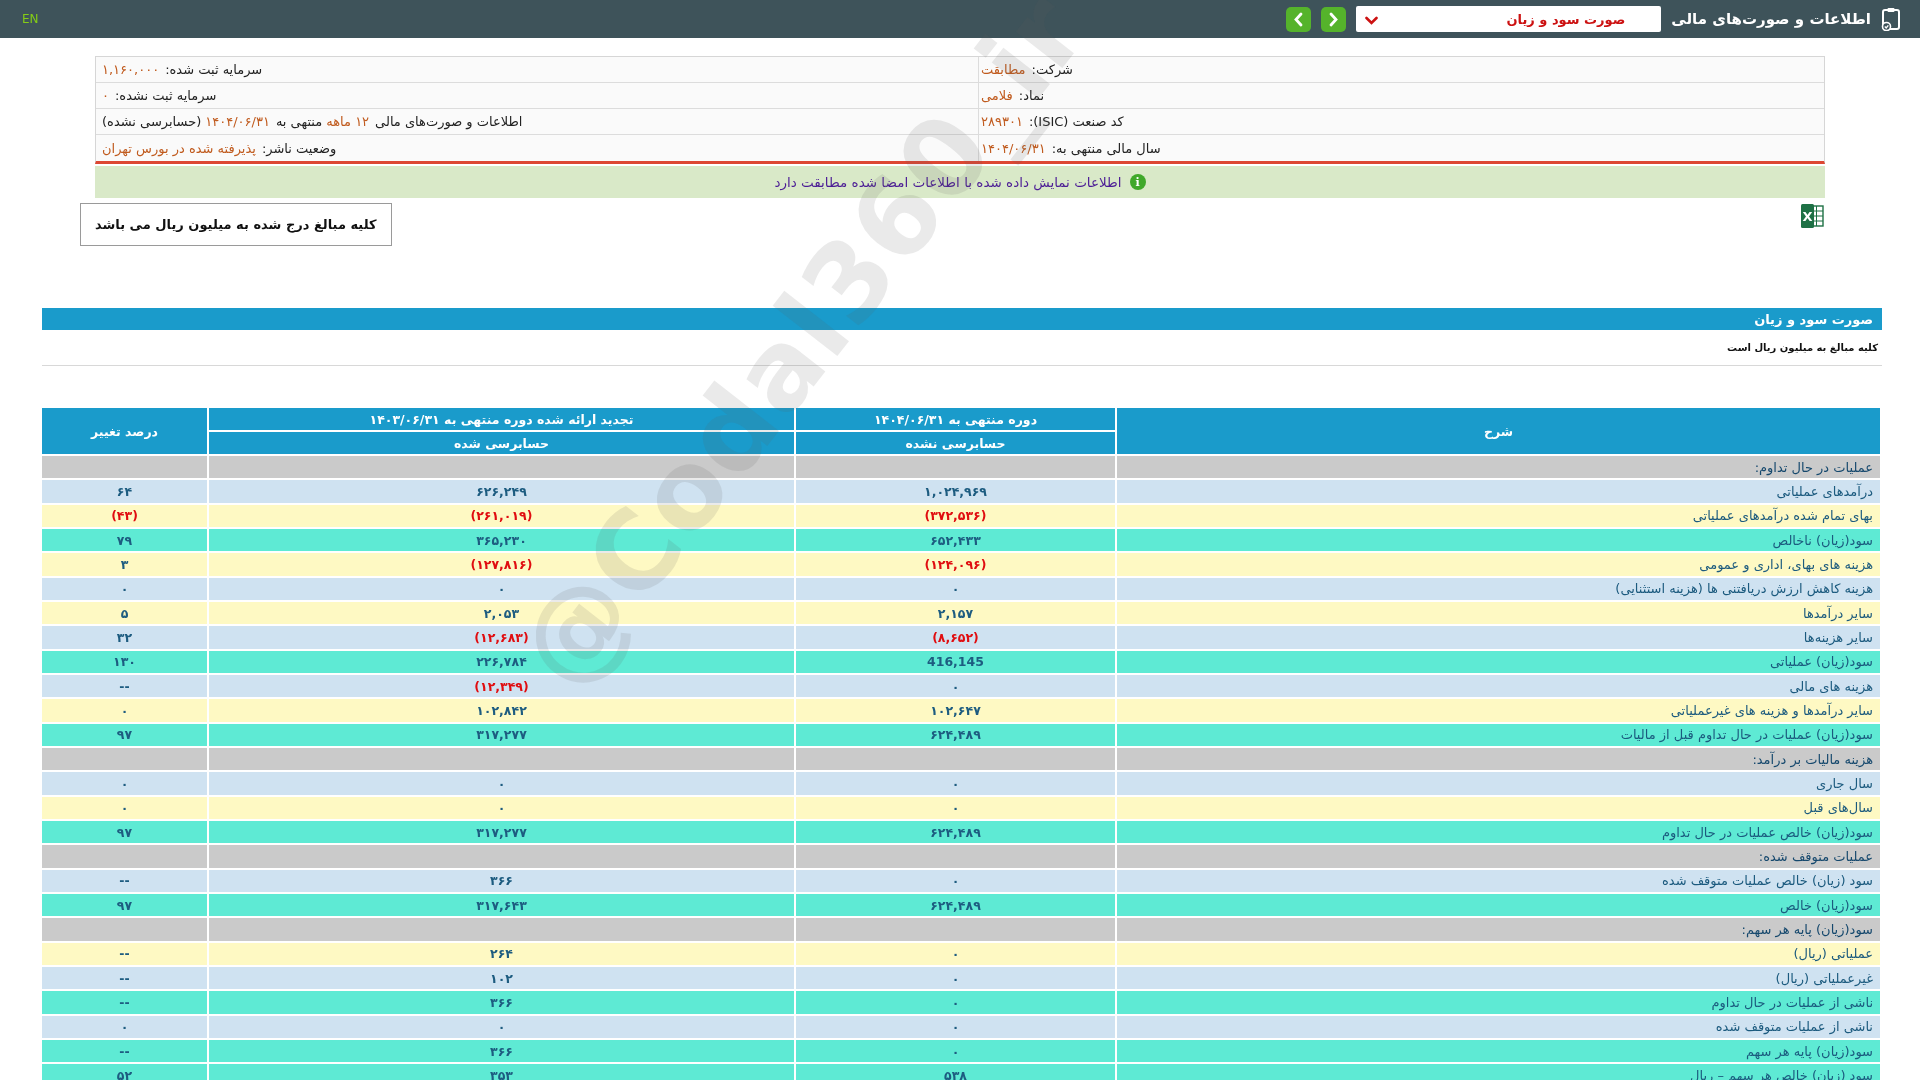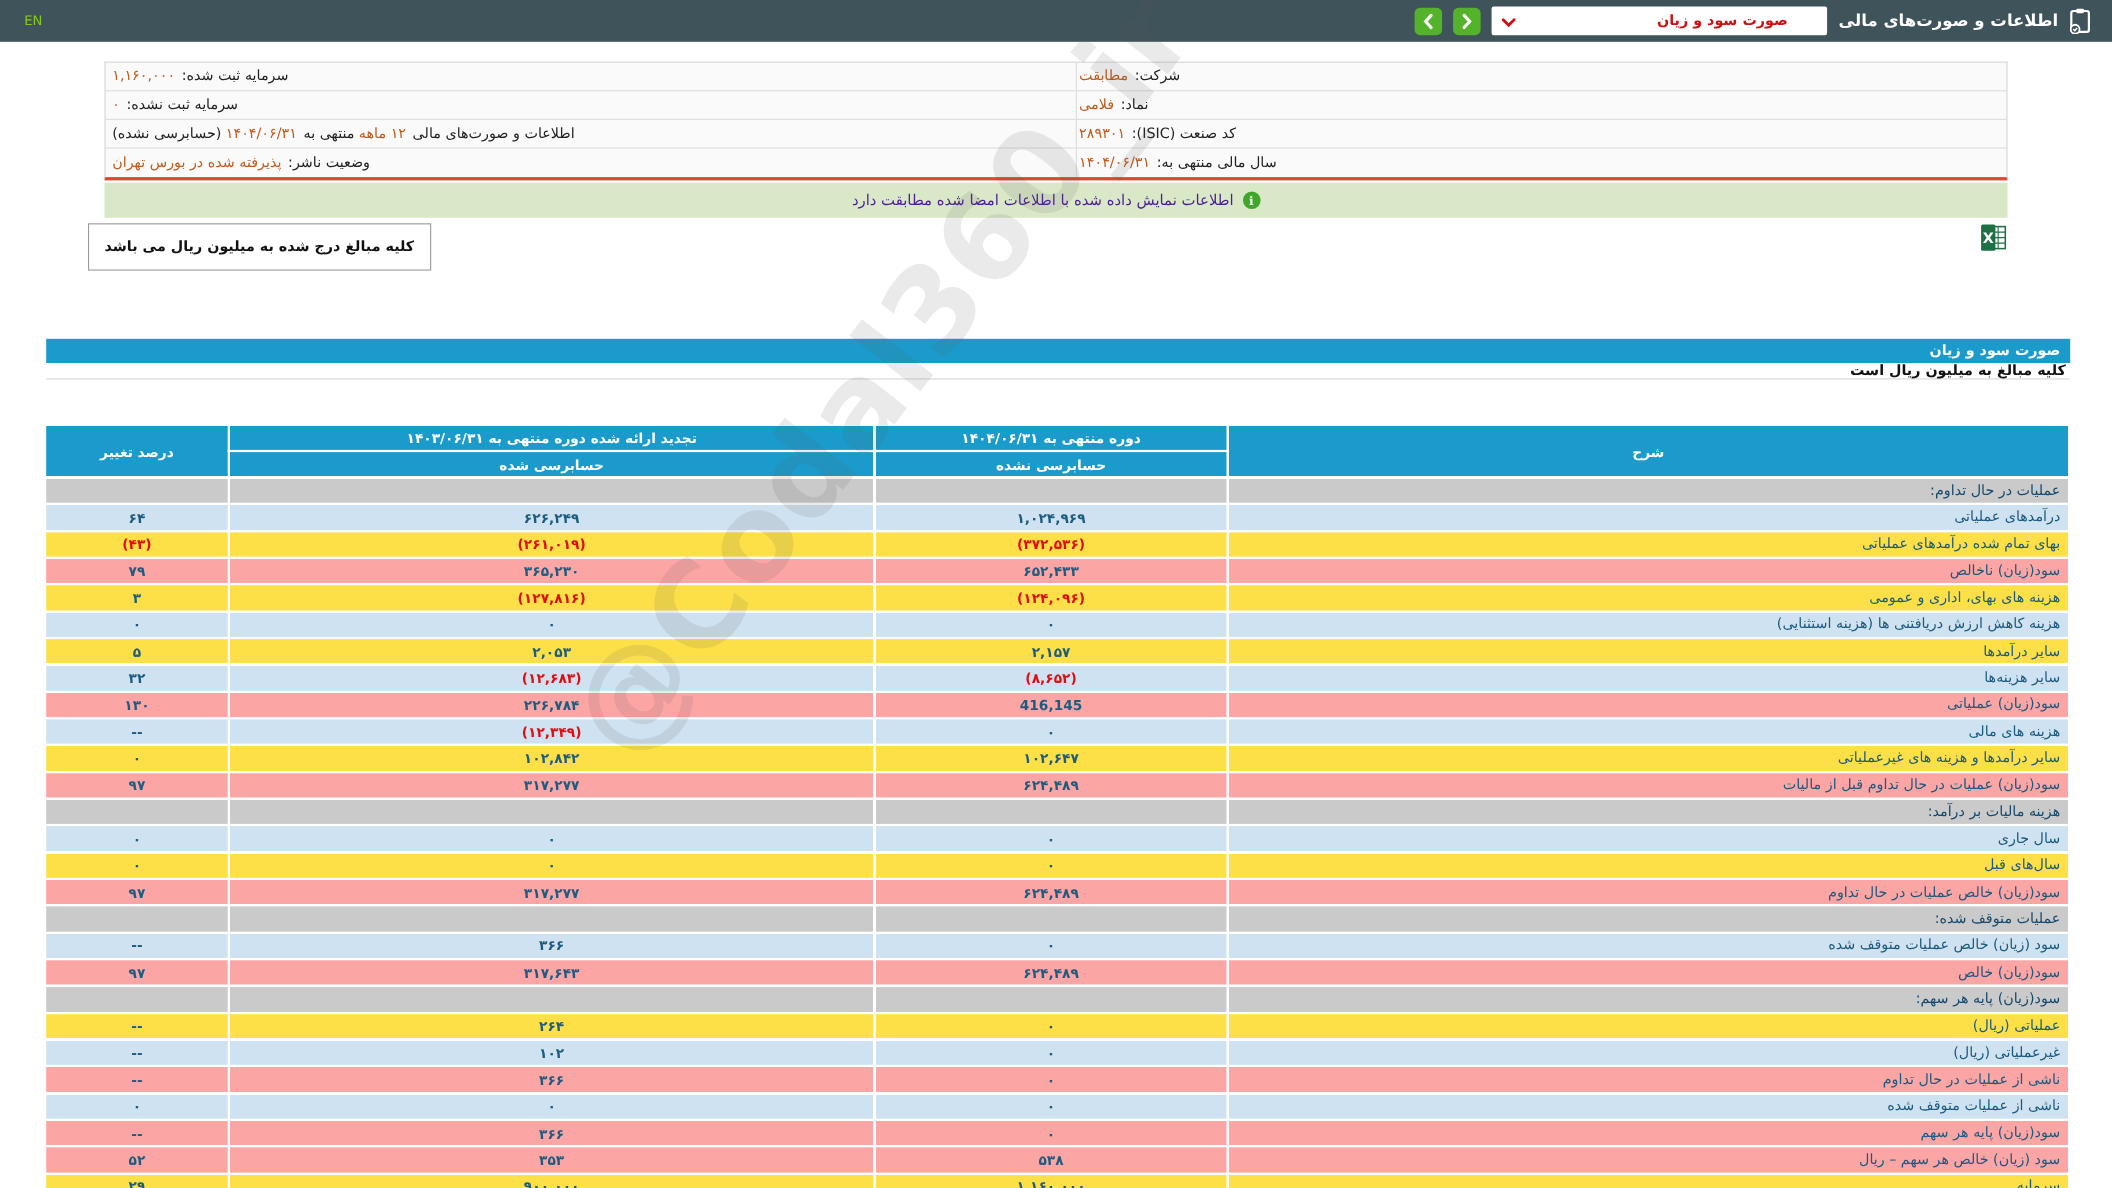--- a/index.html
+++ b/index.html
@@ -45,35 +45,35 @@
   .note-row { width:1745px; margin:5px 95px 0 80px; display:flex;
     justify-content:space-between; align-items:flex-start; direction:rtl; }
   .excel-icon { cursor:pointer; margin-left:2px; }
   .note-box { border:1px solid #9a9a9a; background:#fff; padding:13px 14px;
     font-size:13px; font-weight:bold; color:#111; }
 
   
   .statement { width:1840px; margin:62px 38px 0; position:relative; }
   .stmt-titlebar { height:22px; background:#1a9bcb; color:#fff; font-size:13px; font-weight:bold;
     display:flex; align-items:center; padding:0 9px; }
-  .stmt-subtitle { height:15px; display:flex; align-items:center; justify-content:flex-start;
-    padding:0 4px; font-size:13px; font-weight:bold; color:#111; border-bottom:1px solid #d8d8d8; }
+  .stmt-subtitle { height:36px; display:flex; align-items:center; justify-content:flex-start;
+    padding:0 4px; font-size:10px; font-weight:bold; color:#111; border-bottom:1px solid #d8d8d8; }
 
   table.stmt { width:1840px; margin-top:40px; border-collapse:collapse; table-layout:fixed;
     direction:rtl; border-bottom:3px solid #5b87b5; }
   table.stmt th, table.stmt td { border:2px solid #fff; overflow:hidden; white-space:nowrap; }
   table.stmt thead th { background:#1a9bcb; color:#fff; font-size:12.5px; font-weight:bold;
     text-align:center; height:24px; }
   table.stmt tbody tr { height:24.33px; }
   td.desc { text-align:right; padding-right:7px; font-size:13px; color:#1b5a7e; }
   td.val  { text-align:center; font-size:12.5px; font-weight:bold; color:#1d5c80; direction:ltr; }
   td.val.neg { color:#e00d10; }
   tr.row-blue   td { background:#cfe2f1; }
-  tr.row-plain  td { background:#fde047; }
-  tr.row-yellow td { background:#fca5a5; }
+  tr.row-plain  td { background:#fef9c3; }
+  tr.row-yellow td { background:#5eead4; }
   tr.row-section td { background:#cacaca; }
   tr.row-section td.desc { font-weight:normal; color:#15486d; }
 
   .watermark { position:absolute; top:-30px; left:330px; width:860px; text-align:center;
     transform:rotate(-52deg); font-size:108px; font-weight:bold; letter-spacing:2px;
     color:rgba(90,90,90,0.13); pointer-events:none; z-index:10; direction:ltr; }
 </style>
 </head>
 <body>
 

